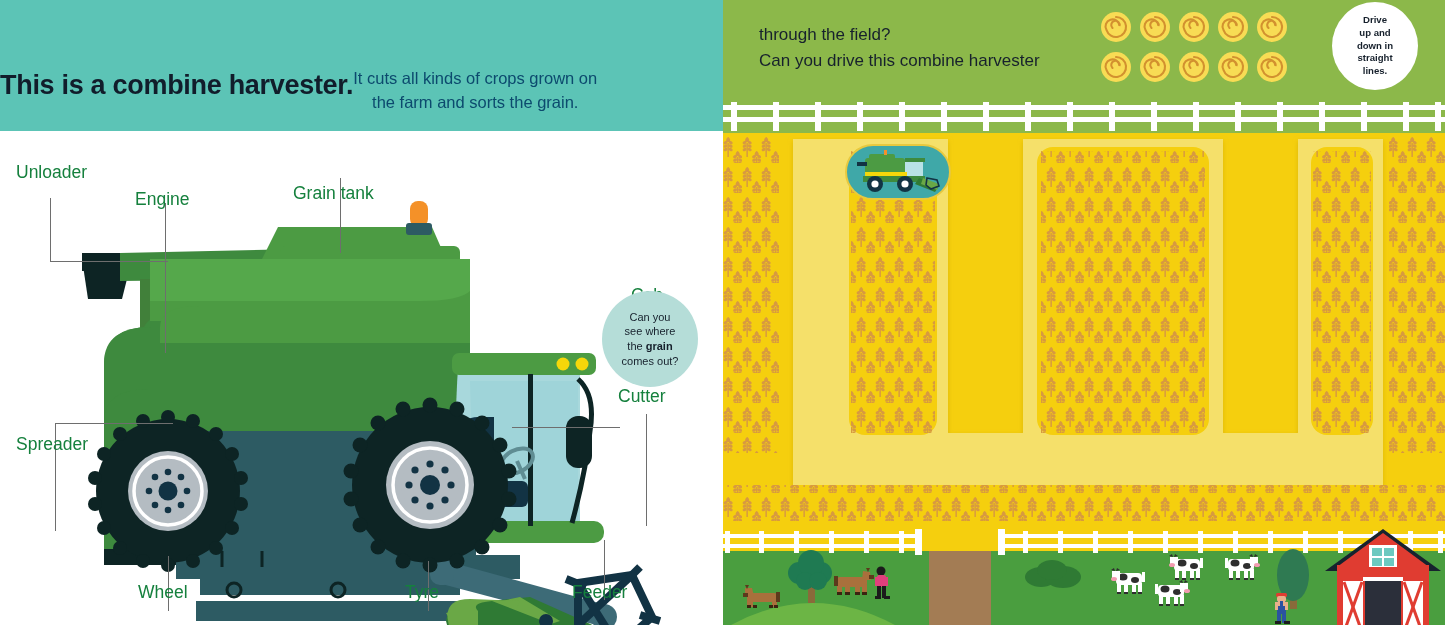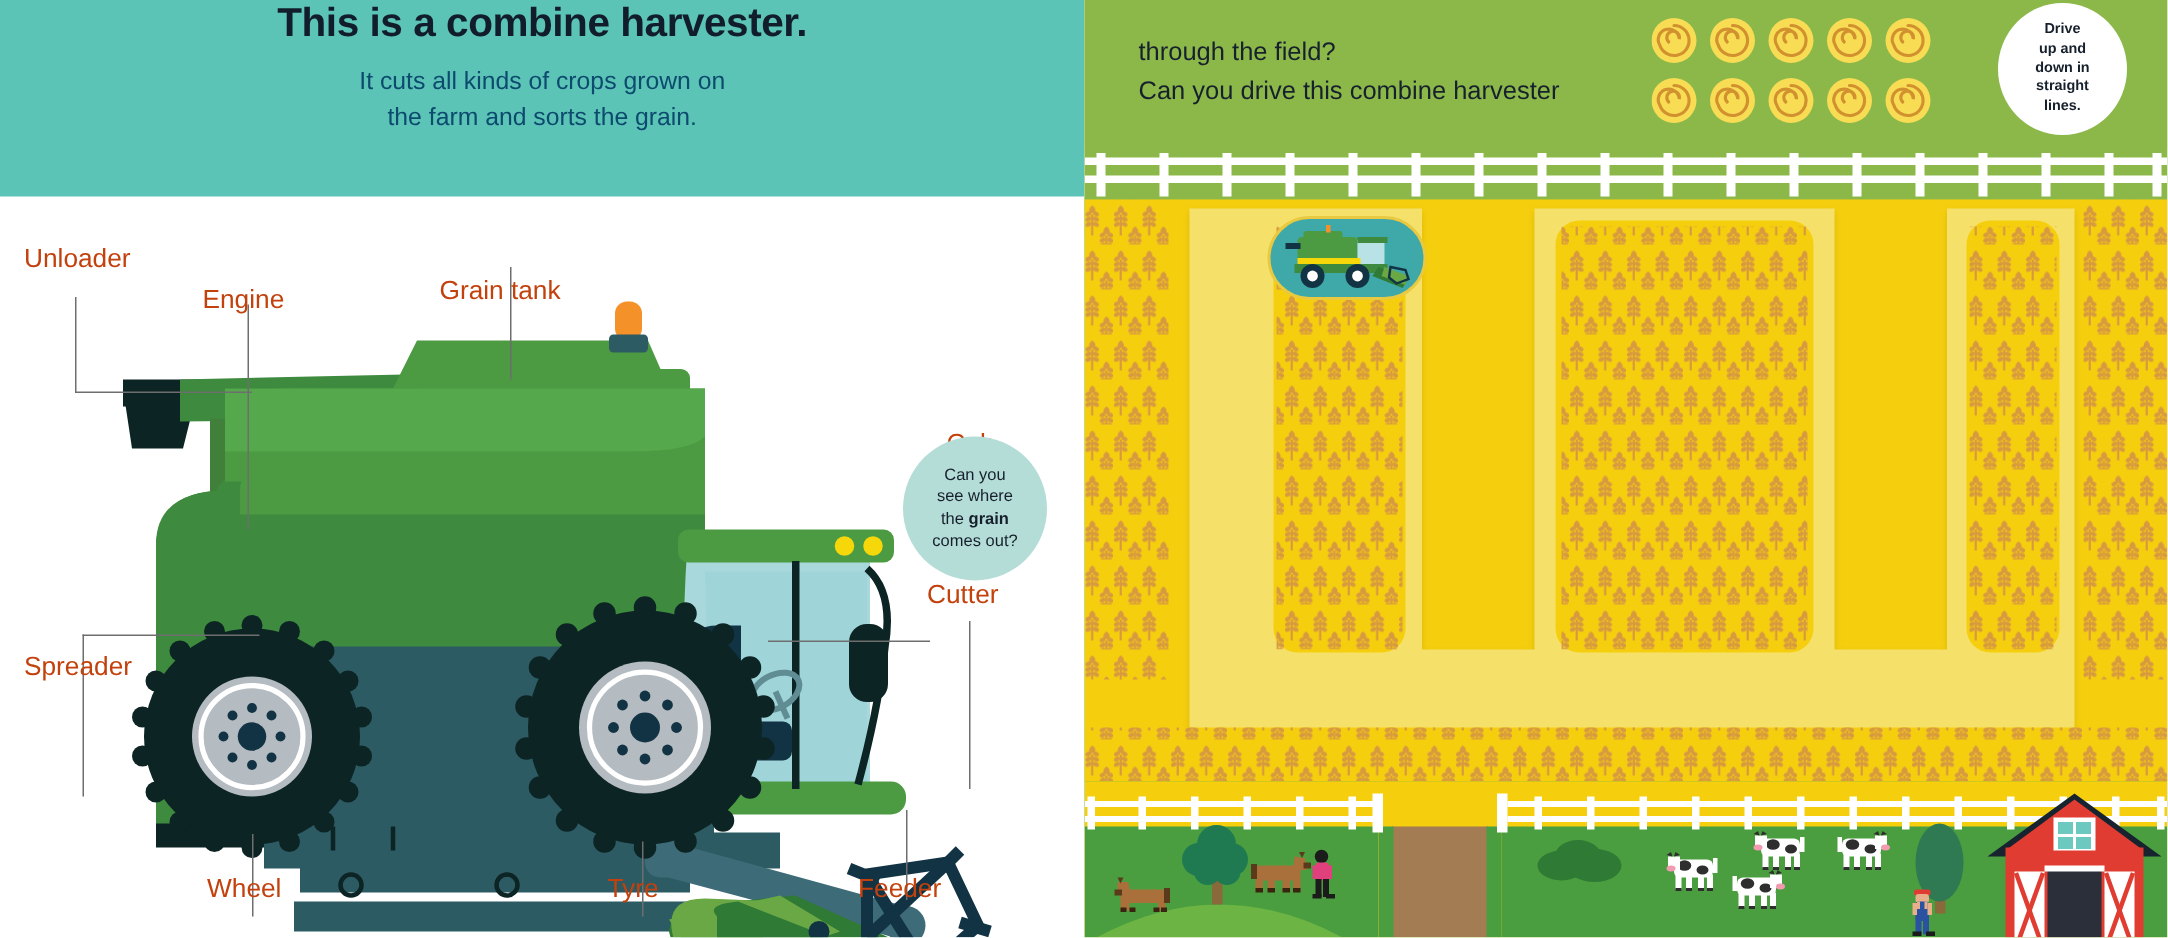--- a/index.html
+++ b/index.html
@@ -9,32 +9,32 @@
     background:#ffffff;
     position:relative;
   }
   .page { position:absolute; inset:0; display:flex; }
 
   
   .left-page { position:relative; width:723px; height:625px; background:#ffffff; overflow:hidden; }
   .left-header {
     position:absolute; left:0; top:0; width:723px; height:156px;
     background:#5cc4b6;
-    display:flex; flex-direction:column; align-items:center; justify-content:flex-start;
-    padding-top:0;
+    display:flex; align-items:center; justify-content:flex-start;
+    padding-top:14px;
   }
   .left-title {
     font-size:27px; font-weight:bold; color:#111d2b; letter-spacing:-0.3px;
   }
   .left-sub {
     margin-top:12px; font-size:16.5px; color:#0c4a6e; text-align:center; line-height:1.45;
   }
 
   .diagram { position:absolute; left:0; top:131px; width:723px; height:494px; background:#fff; }
-  .dlabel { position:absolute; font-size:17.5px; color:#c2410c; white-space:nowrap; }
+  .dlabel { position:absolute; font-size:17.5px; color:#15803d; white-space:nowrap; }
   .leader { position:absolute; background:#6e6e6e; }
   .leader.h { height:1.3px; }
   .leader.v { width:1.3px; }
 
   
   .grain-bubble {
     position:absolute; left:602px; top:160px; width:96px; height:96px;
     border-radius:50%; background:#b5ddd8;
     display:flex; align-items:center; justify-content:center; text-align:center;
     font-size:11px; line-height:1.32; color:#16202c; padding:6px;

